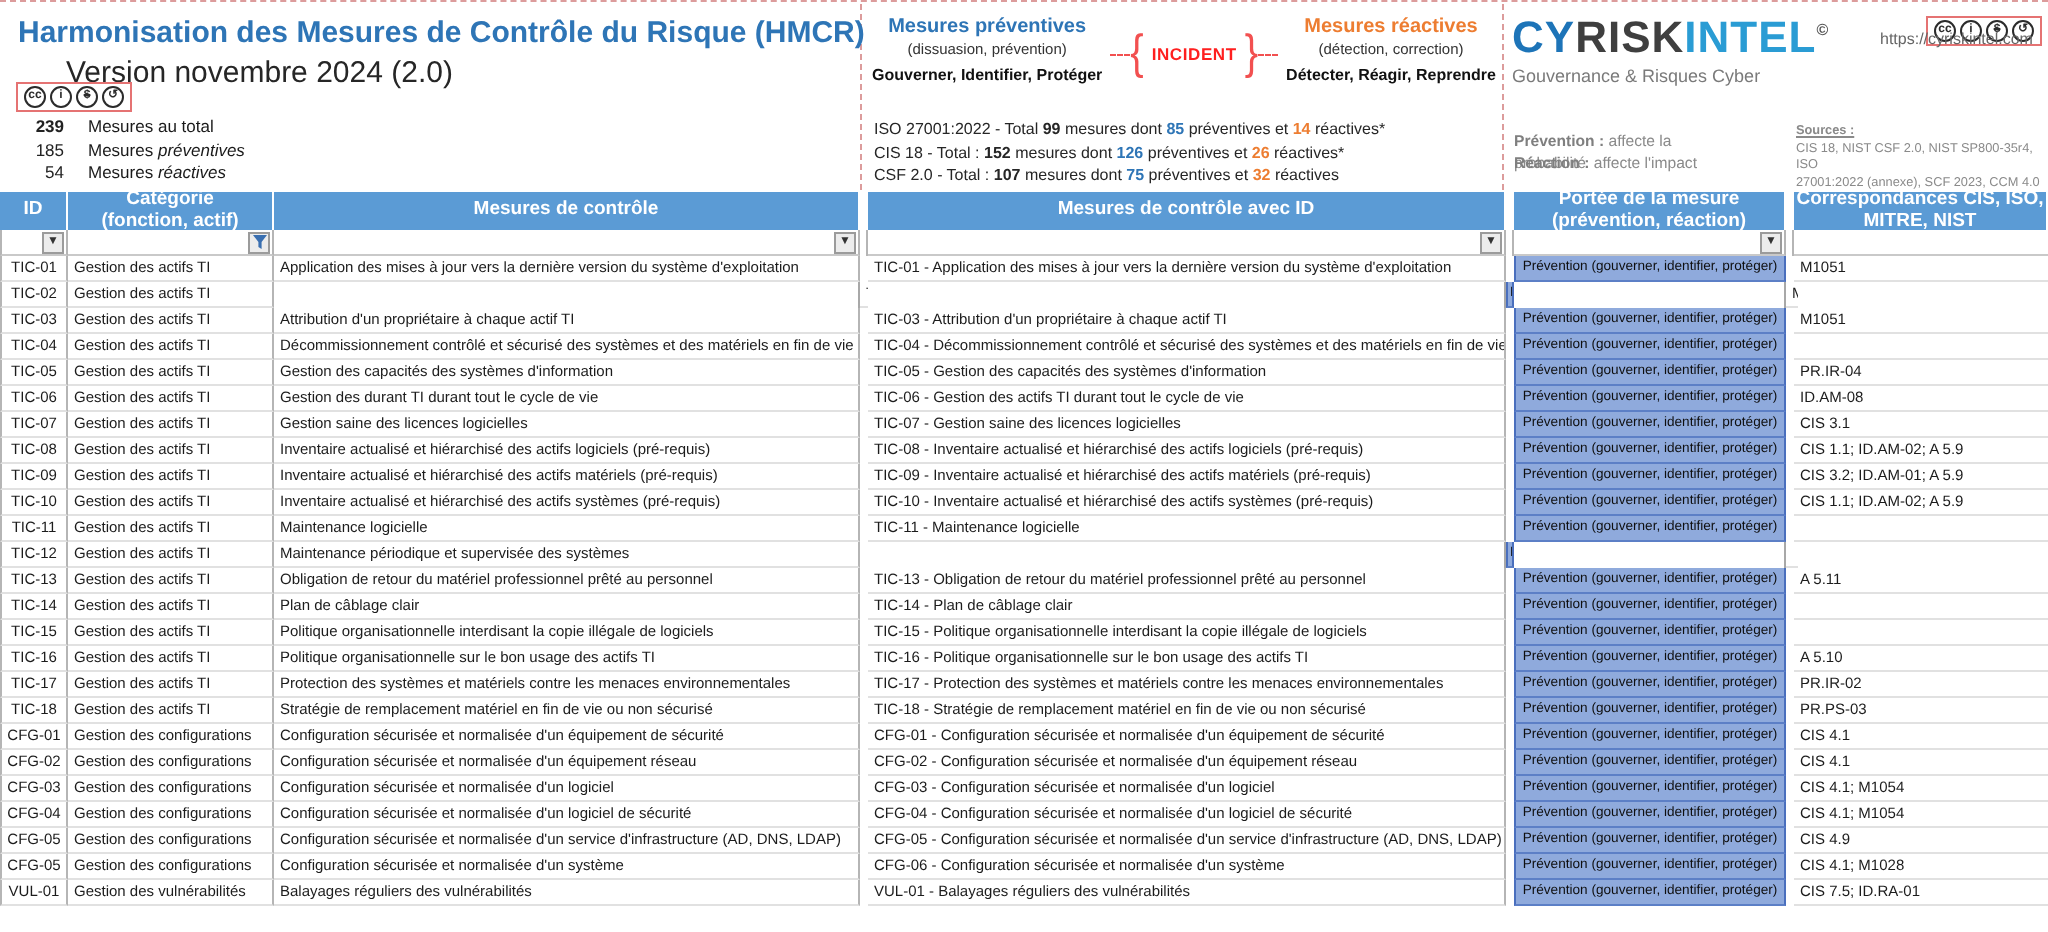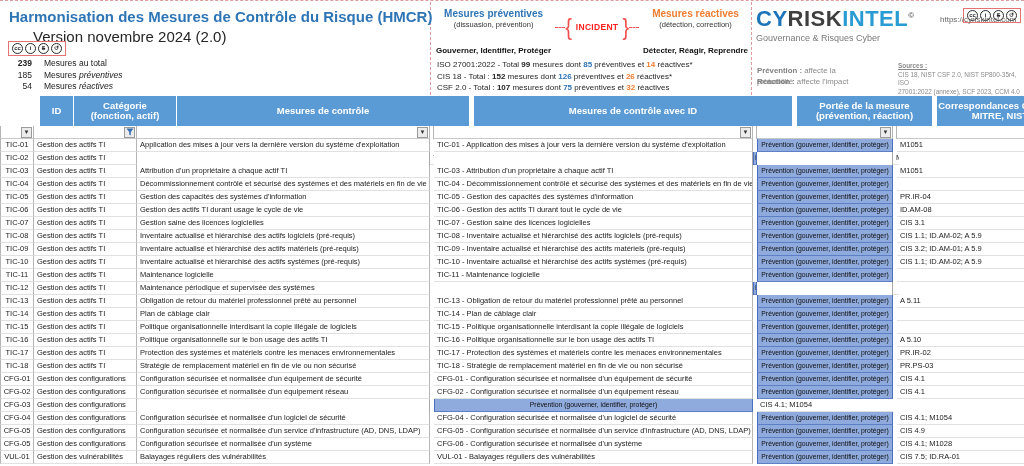--- a/index.html
+++ b/index.html
@@ -33,21 +33,21 @@
   .stat-num.b { font-weight:bold; }
   .stat-it { font-style: italic; }
 
   
   .legend { position:absolute; left:436px; top:8px; width:312px; display:flex; justify-content:space-between; align-items:flex-start; }
   .leg-block { text-align:center; }
   .leg-title { font-size:10px; font-weight:bold; }
   .leg-title.prev { color:#2E75B6; }
   .leg-title.react { color:#ED7D31; }
   .leg-sub { font-size:7.5px; color:#333; margin-top:1px; }
-  .leg-fn { font-size:8px; font-weight:bold; color:#111; margin-top:17px; }
+  .leg-fn { font-size:8px; font-weight:bold; color:#111; margin-top:4px; }
   .incident-wrap { display:flex; align-items:center; margin-top:10px; }
   .inc-dash { width:10px; border-top:1.5px dashed #f25050; }
   .inc-brace { color:#f25050; font-size:20px; line-height:18px; font-weight:normal; transform:scaleY(1.2); }
   .incident-label { font-size:8.5px; font-weight:bold; color:#ff1f1f; padding:0 4px; letter-spacing:.3px; }
 
   .std-lines { position:absolute; left:437px; top:59px; font-size:8px; color:#262626; }
   .std-line { height:11.5px; line-height:11.5px; white-space:nowrap; }
   .std-b { font-weight:bold; }
   .std-prev { color:#2E75B6; font-weight:bold; }
   .std-react { color:#ED7D31; font-weight:bold; }
@@ -63,21 +63,21 @@
   .notes { position:absolute; left:757px; top:66px; font-size:7.8px; color:#8a8a8a; }
   .note-line { height:10.5px; line-height:10.5px; }
   .note-b { font-weight:bold; color:#7f7f7f; }
 
   .sources { position:absolute; left:898px; top:62px; font-size:6.4px; color:#8a8a8a; width:126px; }
   .src-label { font-weight:bold; text-decoration:underline; }
   .src-line { line-height:8.5px; }
 
   
   .grid-cols { display:grid; grid-template-columns:34px 103px 293px 4px 319px 4px 136px 4px 127px; }
-  .thead { height:30px;padding-left:40px; }
+  .thead { height:19px; }
   .th { background:#5B9BD5; color:#fff; font-size:9.5px; font-weight:bold; text-align:center;
         display:flex; flex-direction:column; justify-content:center; line-height:10.5px;
         border-right:1px solid #fff; overflow:hidden; white-space:nowrap; }
   .th-gap { background:#fff; }
 
   .filterrow { height:13px; }
   .fcell { border-bottom:1px solid #c9c9c9; border-right:1px solid #b5b5b5; display:flex; justify-content:flex-end; align-items:center; padding-right:1px; background:#fff; }
   .fcell.first { border-left:1px solid #b5b5b5; }
   .fgap { border-bottom:none; }
   .filter-btn { width:11px; height:11px; background:#ececec; border:1px solid #9b9b9b; display:flex; align-items:center; justify-content:center; font-size:6px; color:#333; line-height:1; }
@@ -295,21 +295,21 @@
         <div class="cell">TIC-05 - Gestion des capacités des systèmes d'information</div>
         <div class="cell gap"></div>
         <div class="cell scope">Prévention (gouverner, identifier, protéger)</div>
         <div class="cell gap"></div>
         <div class="cell refs">PR.IR-04</div>
       </div>
 
       <div class="grid-cols row">
         <div class="cell id">TIC-06</div>
         <div class="cell">Gestion des actifs TI</div>
-        <div class="cell">Gestion des actifs TI durant usage le cycle de vie</div>
+        <div class="cell">Gestion des durant TI durant tout le cycle de vie</div>
         <div class="cell gap"></div>
         <div class="cell">TIC-06 - Gestion des actifs TI durant tout le cycle de vie</div>
         <div class="cell gap"></div>
         <div class="cell scope">Prévention (gouverner, identifier, protéger)</div>
         <div class="cell gap"></div>
         <div class="cell refs">ID.AM-08</div>
       </div>
 
       <div class="grid-cols row">
         <div class="cell id">TIC-07</div>
@@ -474,21 +474,23 @@
         <div class="cell">CFG-02 - Configuration sécurisée et normalisée d'un équipement réseau</div>
         <div class="cell gap"></div>
         <div class="cell scope">Prévention (gouverner, identifier, protéger)</div>
         <div class="cell gap"></div>
         <div class="cell refs">CIS 4.1</div>
       </div>
 
       <div class="grid-cols row">
         <div class="cell id">CFG-03</div>
         <div class="cell">Gestion des configurations</div>
-        <div class="cell gap"></div>
+        <div class="cell">Configuration sécurisée et normalisée d'un logiciel</div>
+        <div class="cell gap"></div>
+        <div class="cell">CFG-03 - Configuration sécurisée et normalisée d'un logiciel</div>
         <div class="cell gap"></div>
         <div class="cell scope">Prévention (gouverner, identifier, protéger)</div>
         <div class="cell gap"></div>
         <div class="cell refs">CIS 4.1; M1054</div>
       </div>
 
       <div class="grid-cols row">
         <div class="cell id">CFG-04</div>
         <div class="cell">Gestion des configurations</div>
         <div class="cell">Configuration sécurisée et normalisée d'un logiciel de sécurité</div>

